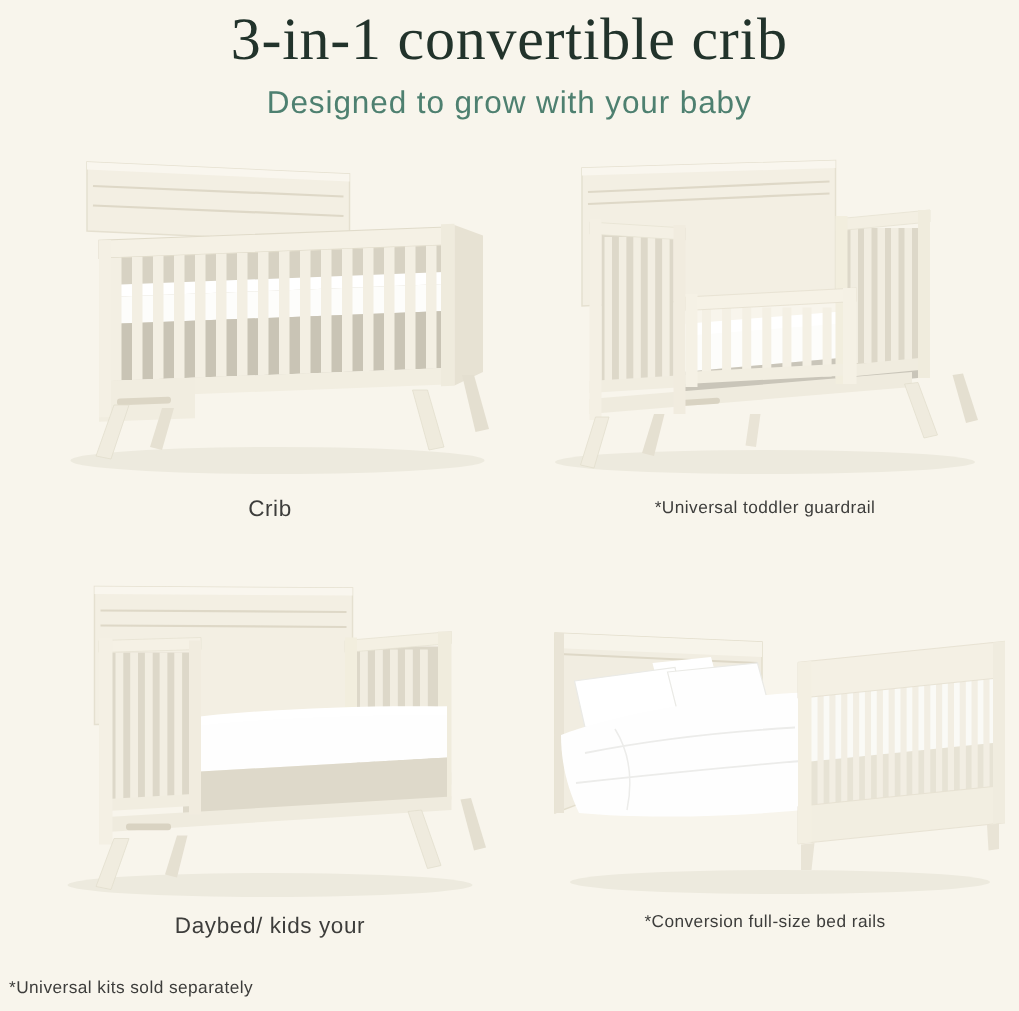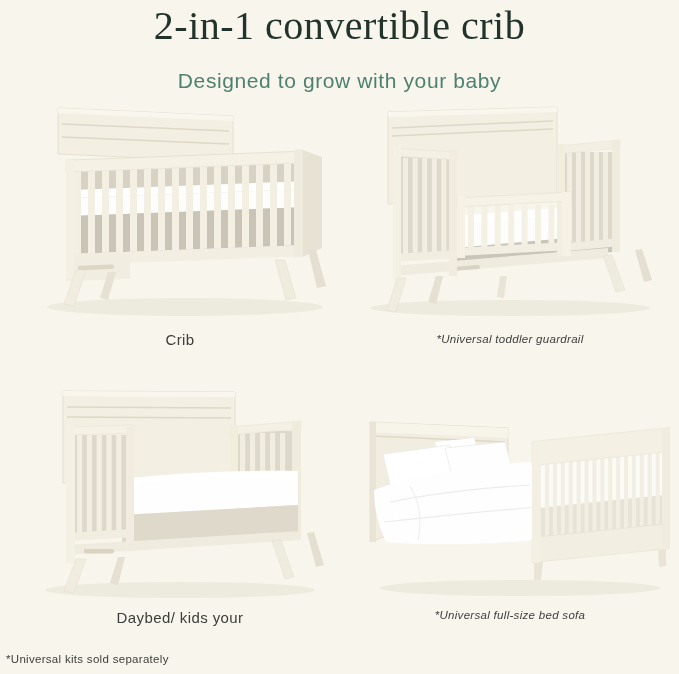--- a/index.html
+++ b/index.html
@@ -16,49 +16,48 @@
     font-family:"Liberation Serif","DejaVu Serif",serif;
     font-size:40px;font-weight:400;line-height:52px;
     letter-spacing:0.5px;
     color:var(--title-color,#22332b);
   }
   .page-subtitle{
     position:absolute;top:57px;left:0;width:679px;
     text-align:center;
     font-size:21px;font-weight:500;letter-spacing:0.6px;
     color:var(--subtitle-color,#4e8070);
-    margin-top:12px;
   }
   .photo{position:absolute;width:320px;height:225px;}
   .photo-tl{left:20px;top:100px;}
   .photo-tr{left:350px;top:100px;}
   .photo-bl{left:20px;top:383px;}
   .photo-br{left:350px;top:390px;}
   .caption{
     position:absolute;width:320px;text-align:center;
     color:var(--label-color,#3d3d3b);
   }
   .cap-label{font-size:15px;letter-spacing:0.4px;}
-  .cap-sublabel{font-size:11.5px;letter-spacing:0.3px;margin-top:3px;font-style:italic;}
+  .cap-sublabel{font-size:11.5px;letter-spacing:0.3px;margin-top:3px;}
   .cap-tl{left:20px;top:331px;}
   .cap-tr{left:350px;top:330px;}
   .cap-bl{left:20px;top:609px;}
   .cap-br{left:350px;top:606px;}
   .footnote{
     position:absolute;left:6px;top:653px;
     font-size:11.5px;letter-spacing:0.3px;
     color:var(--label-color,#3d3d3b);
   }
 </style>
 </head>
 <body>
 
 <div class="stage">
 
-  <div class="page-title">2-in-1 convertible crib</div>
+  <div class="page-title">3-in-1 convertible crib</div>
   <div class="page-subtitle">Designed to grow with your baby</div>
 
   <svg class="photo photo-tl" viewBox="0 0 320 225">
     <ellipse cx="165" cy="207" rx="138" ry="9" fill="#edeade"></ellipse>
 
     <polygon points="38,8 213,16 213,62 38,54" fill="#f3efe3" stroke="#e5e0d0" stroke-width="1"></polygon>
     <polygon points="38,8 213,16 213,21 38,13" fill="#f9f6ee"></polygon>
     <line x1="42" y1="24" x2="209" y2="31" stroke="#ded8c7" stroke-width="1.5"></line>
     <line x1="42" y1="37" x2="209" y2="44" stroke="#ded8c7" stroke-width="1.5"></line>
 
@@ -245,18 +244,18 @@
   <div class="caption cap-tl">
     <div class="cap-label">Crib</div>
   </div>
   <div class="caption cap-tr">
     <div class="cap-sublabel">*Universal toddler guardrail</div>
   </div>
   <div class="caption cap-bl">
     <div class="cap-label">Daybed/ kids your</div>
   </div>
   <div class="caption cap-br">
-    <div class="cap-sublabel">*Universal full-size bed sofa</div>
+    <div class="cap-sublabel">*Conversion full-size bed rails</div>
   </div>
 
   <div class="footnote">*Universal kits sold separately</div>
 
 </div>
 
 </body></html>

